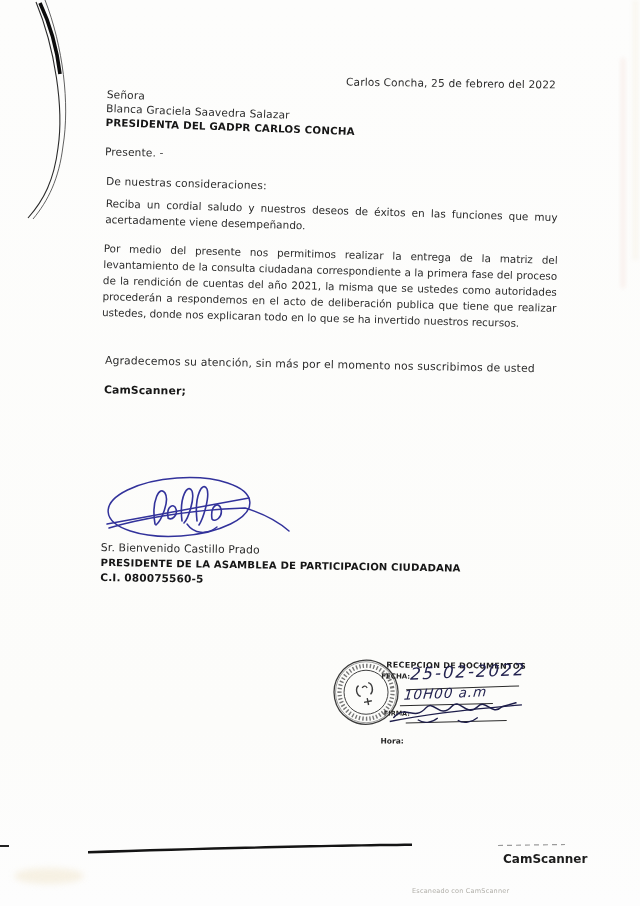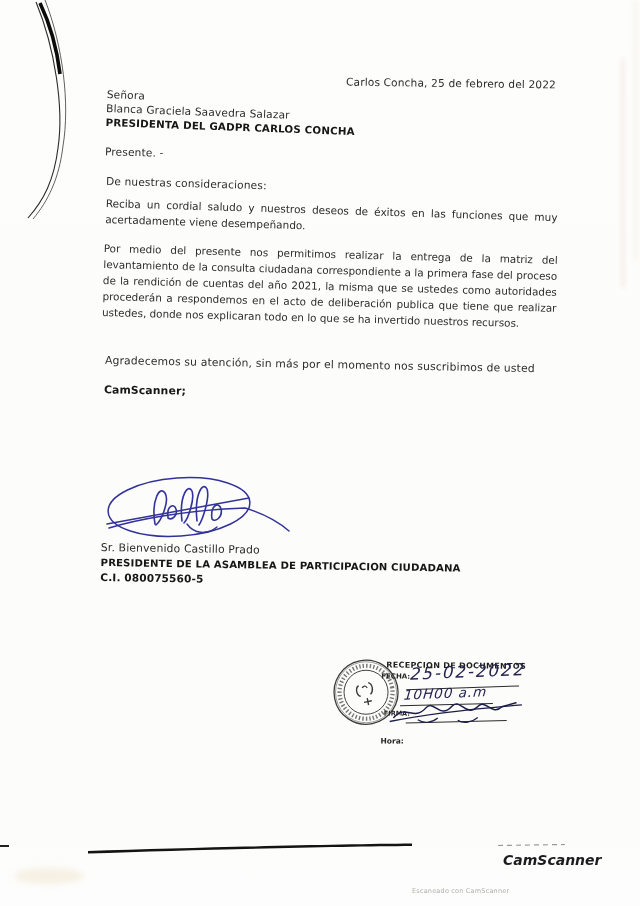--- a/index.html
+++ b/index.html
@@ -41,21 +41,21 @@
   .stamp-line { background: #2a2a2a; height: 1.2px; }
   .hand {
     font-style: italic;
     color: #232350;
     white-space: nowrap;
     transform-origin: left center;
   }
 
   
   .watermark {
-    font-size: 14px; font-weight: bold; font-style: italic;
+    font-size: 12px; font-weight: bold; 
     color: #1c1c1c; white-space: nowrap;
   }
   .caption { font-size: 6.5px; color: #b1afa9; white-space: nowrap; letter-spacing: 0.2px; }
 
   .edge-tint-right {
     width: 4px; height: 230px;
     background: #f3ddd6; opacity: 0.45; filter: blur(2px);
   }
   .edge-tint-right2 {
     width: 5px; height: 260px;

